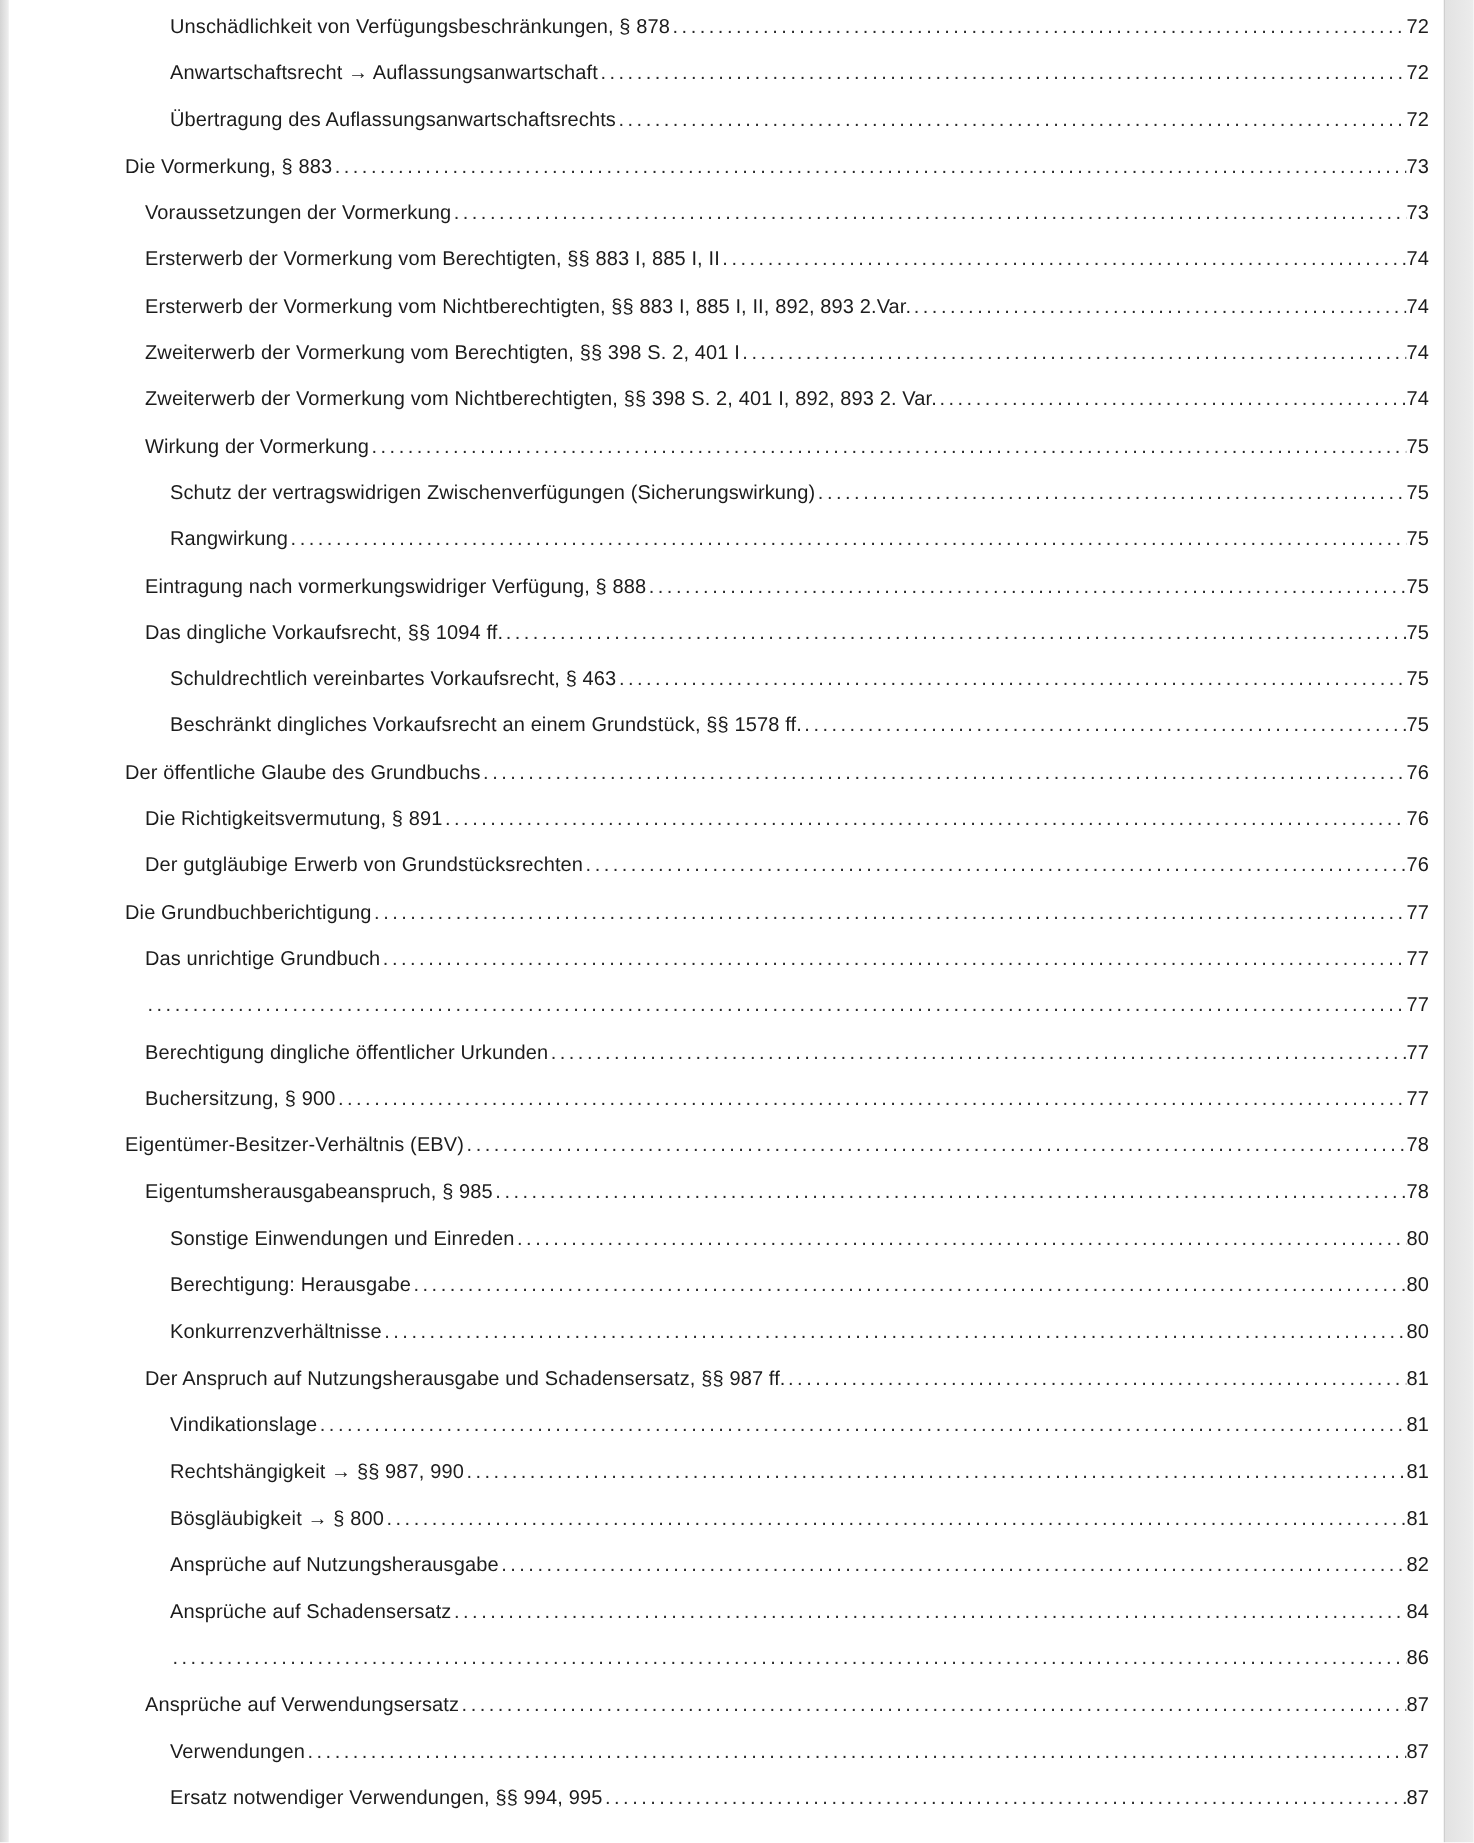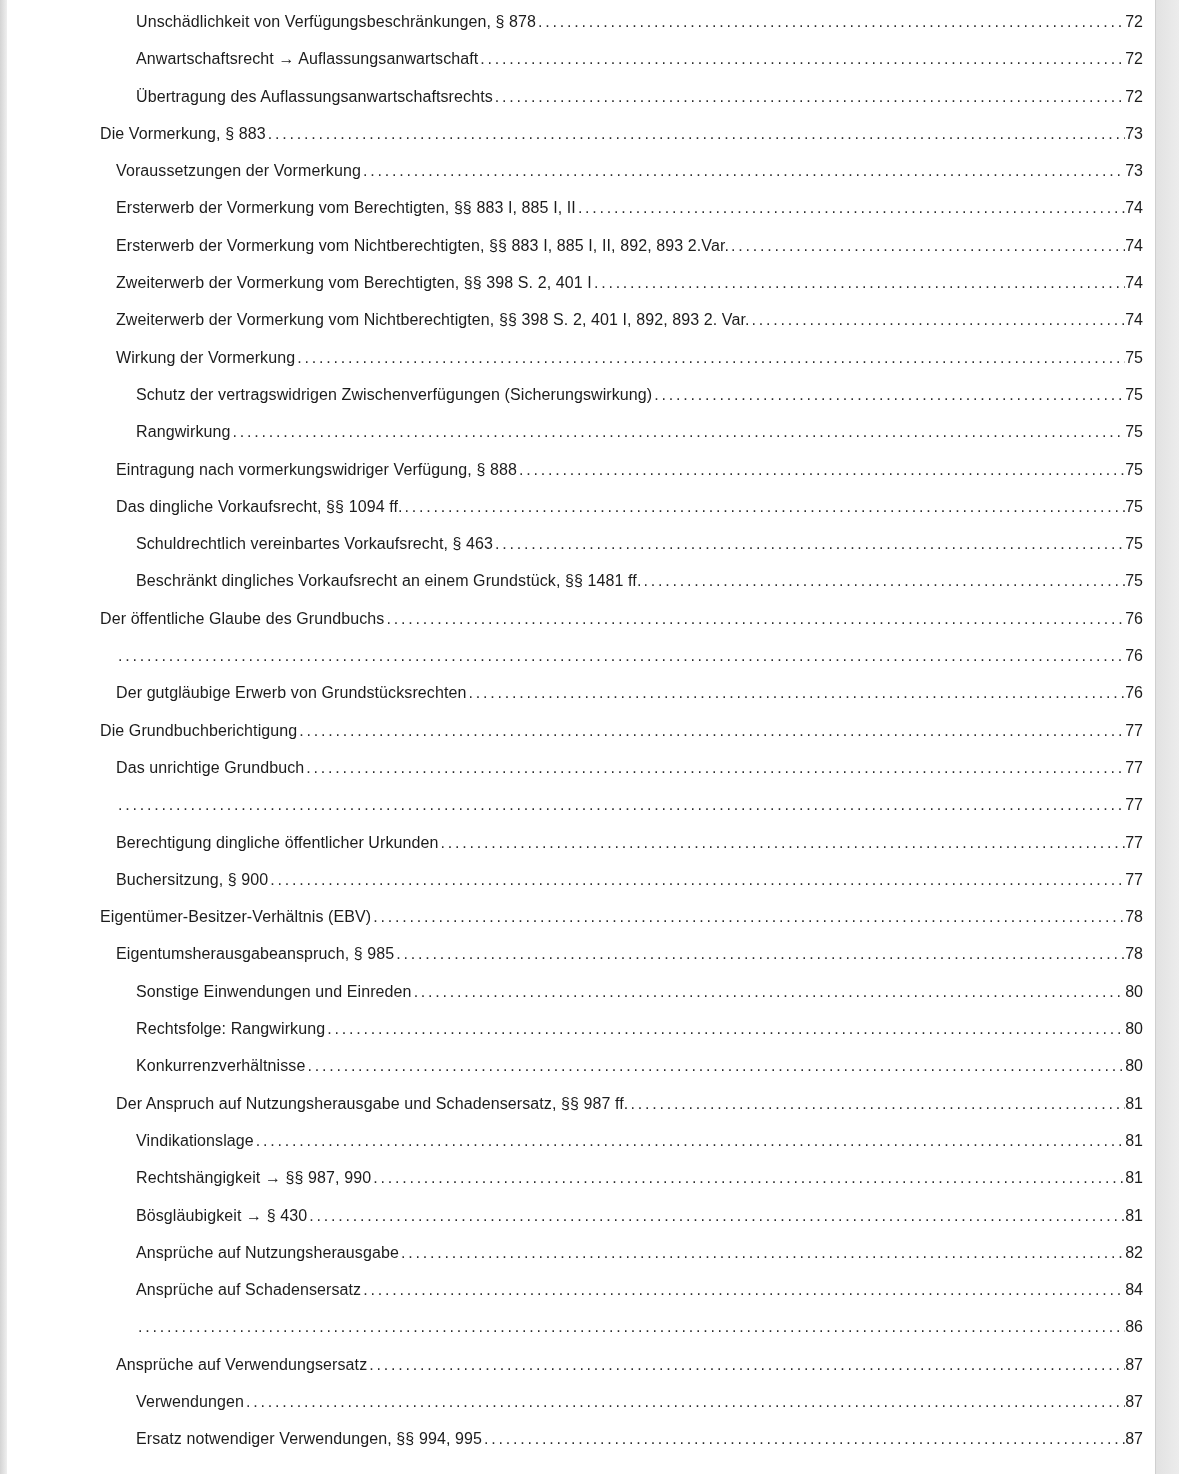--- a/index.html
+++ b/index.html
@@ -162,32 +162,33 @@
         <span class="pagenum">75</span>
       </div>
 
       <div class="row level-2">
         <span class="label">Schuldrechtlich vereinbartes Vorkaufsrecht, § 463</span>
         <span class="dots"></span>
         <span class="pagenum">75</span>
       </div>
 
       <div class="row level-2">
-        <span class="label">Beschränkt dingliches Vorkaufsrecht an einem Grundstück, §§ 1481 ff.</span>
+        <span class="label">Beschränkt dingliches Vorkaufsrecht an einem Grundstück, §§ 1578 ff.</span>
         <span class="dots"></span>
         <span class="pagenum">75</span>
       </div>
 
       <div class="row level-0">
         <span class="label">Der öffentliche Glaube des Grundbuchs</span>
         <span class="dots"></span>
         <span class="pagenum">76</span>
       </div>
 
       <div class="row level-1">
+        <span class="label">Die Richtigkeitsvermutung, § 891</span>
         <span class="dots"></span>
         <span class="pagenum">76</span>
       </div>
 
       <div class="row level-1">
         <span class="label">Der gutgläubige Erwerb von Grundstücksrechten</span>
         <span class="dots"></span>
         <span class="pagenum">76</span>
       </div>
 
@@ -232,21 +233,21 @@
         <span class="pagenum">78</span>
       </div>
 
       <div class="row level-2">
         <span class="label">Sonstige Einwendungen und Einreden</span>
         <span class="dots"></span>
         <span class="pagenum">80</span>
       </div>
 
       <div class="row level-2">
-        <span class="label">Rechtsfolge: Rangwirkung</span>
+        <span class="label">Berechtigung: Herausgabe</span>
         <span class="dots"></span>
         <span class="pagenum">80</span>
       </div>
 
       <div class="row level-2">
         <span class="label">Konkurrenzverhältnisse</span>
         <span class="dots"></span>
         <span class="pagenum">80</span>
       </div>
 
@@ -262,21 +263,21 @@
         <span class="pagenum">81</span>
       </div>
 
       <div class="row level-2">
         <span class="label">Rechtshängigkeit → §§ 987, 990</span>
         <span class="dots"></span>
         <span class="pagenum">81</span>
       </div>
 
       <div class="row level-2">
-        <span class="label">Bösgläubigkeit → § 430</span>
+        <span class="label">Bösgläubigkeit → § 800</span>
         <span class="dots"></span>
         <span class="pagenum">81</span>
       </div>
 
       <div class="row level-2">
         <span class="label">Ansprüche auf Nutzungsherausgabe</span>
         <span class="dots"></span>
         <span class="pagenum">82</span>
       </div>
 

